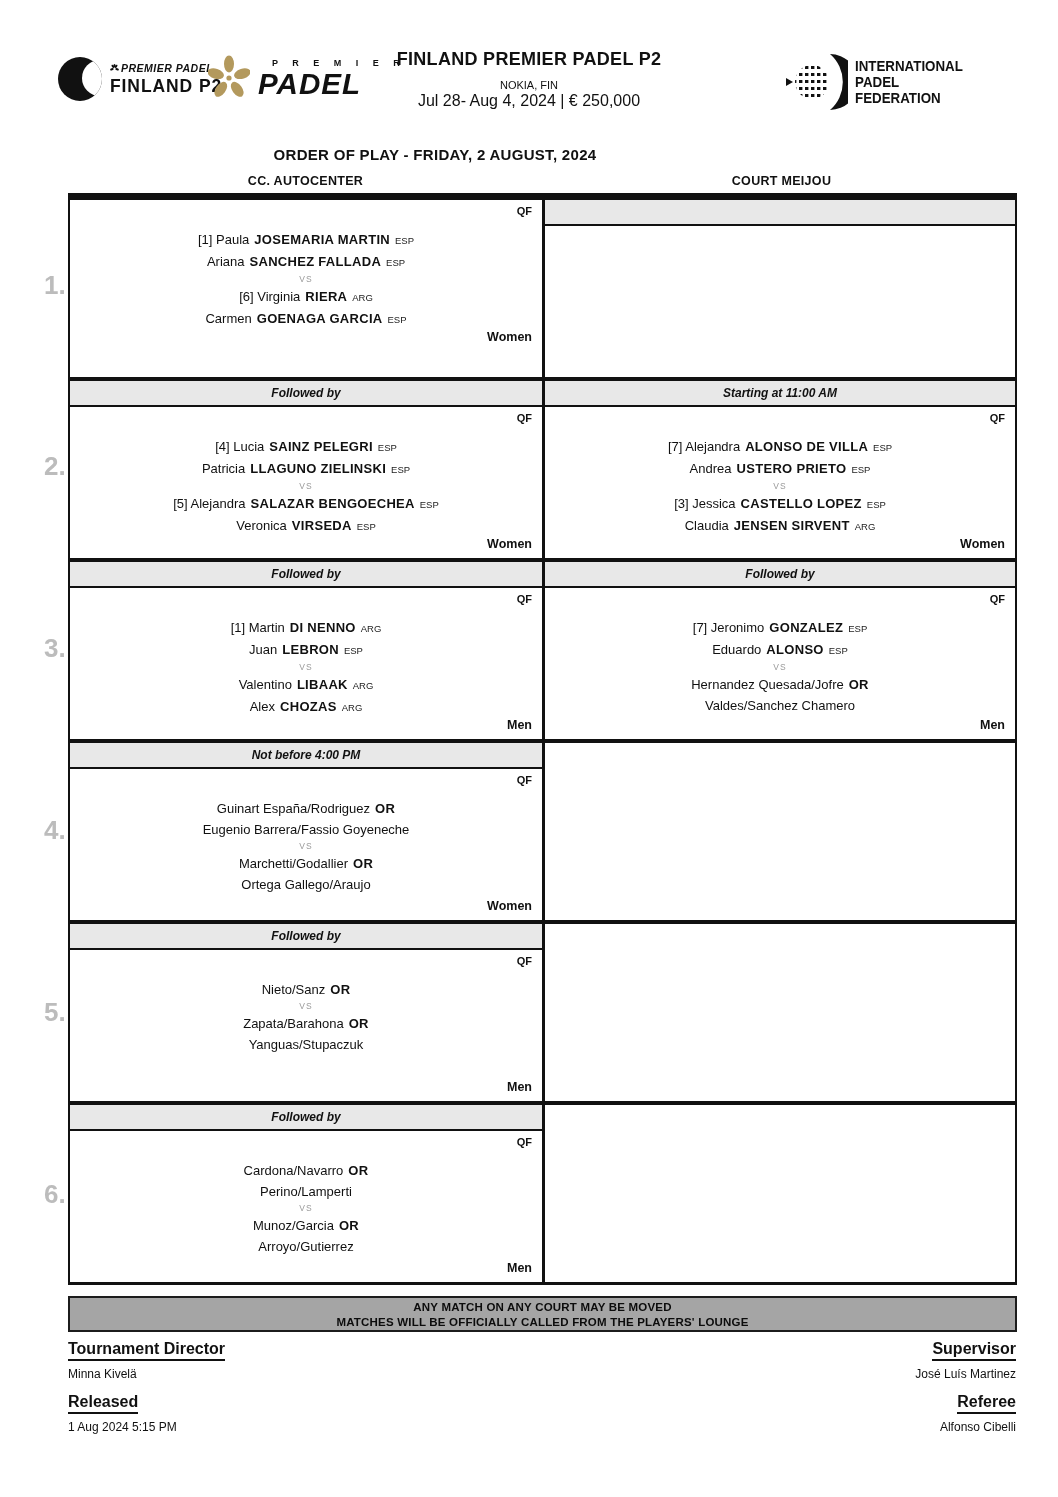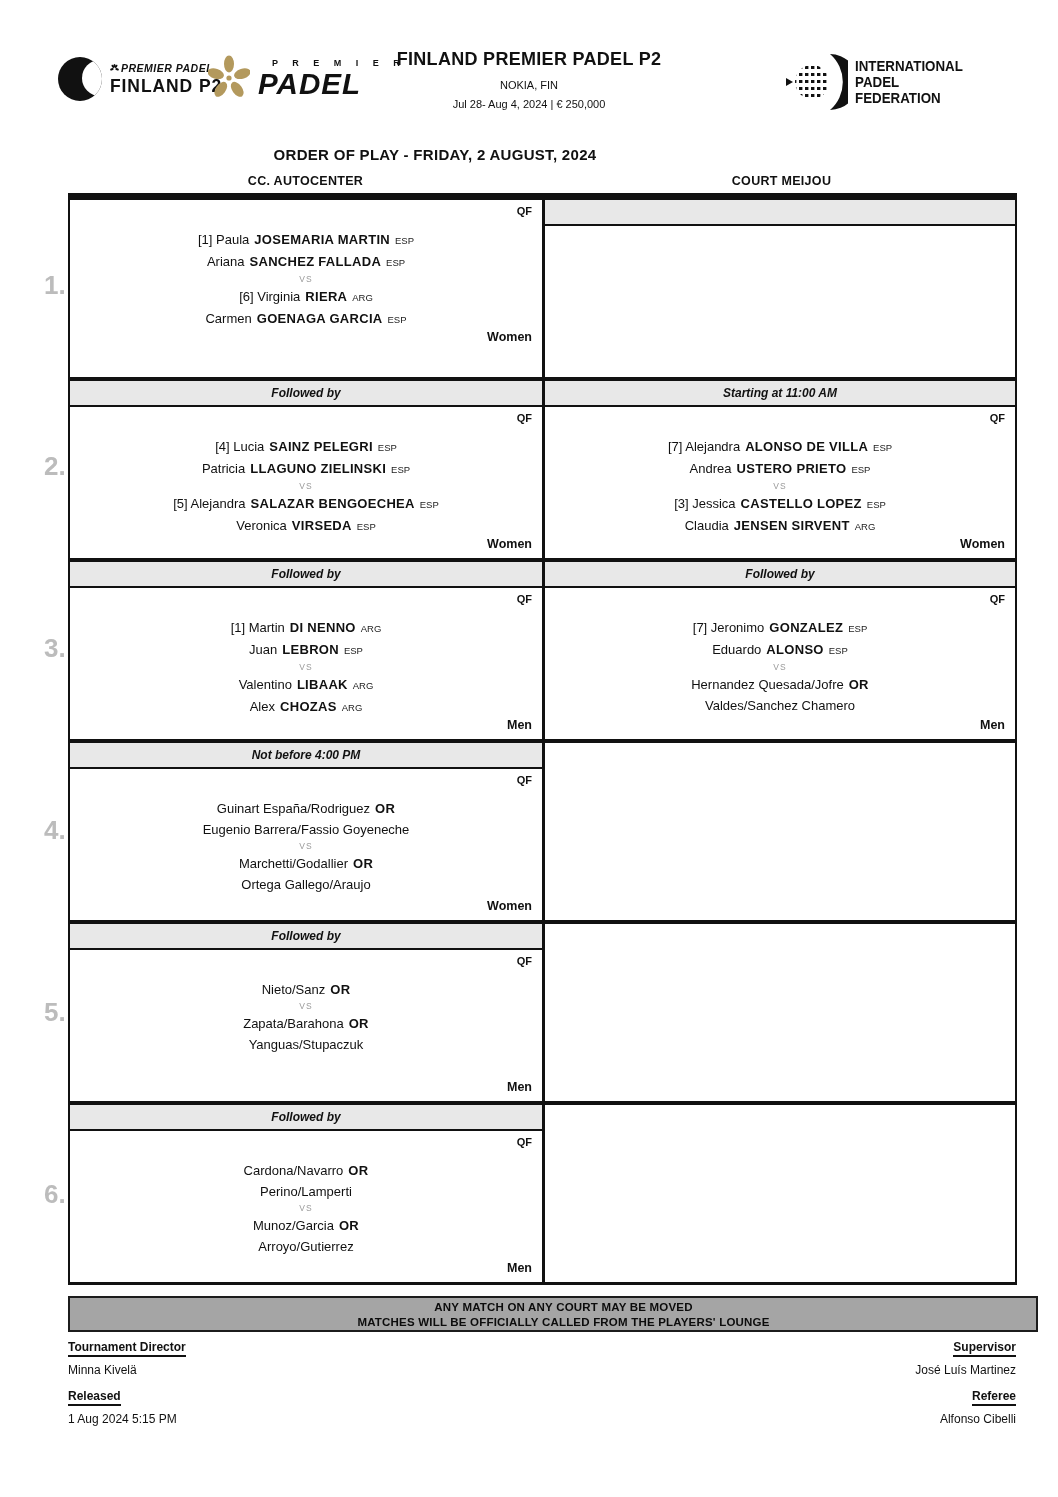--- a/index.html
+++ b/index.html
@@ -16,21 +16,21 @@
   .logo-fin-text{display:flex;flex-direction:column;line-height:1;}
   .logo-fin-top{font-size:10.5px;font-weight:bold;font-style:italic;letter-spacing:.5px;display:flex;align-items:center;gap:2px;}
   .logo-fin-main{font-size:19px;font-weight:bold;letter-spacing:1px;margin-top:3px;transform:scaleX(.92);transform-origin:left;}
   .logo-pp{position:absolute;left:208px;top:55px;display:flex;align-items:center;gap:8px;}
   .pp-text{display:flex;flex-direction:column;}
   .pp-top{font-size:9px;font-weight:bold;letter-spacing:6px;margin-left:14px;}
   .pp-main{font-size:29px;font-weight:900;font-style:italic;letter-spacing:1px;line-height:1;margin-top:2px;transform:scaleX(1.02);transform-origin:left;}
   .title-block{position:absolute;left:0;top:50px;width:1058px;text-align:center;line-height:1;}
   .event-title{font-size:18px;font-weight:bold;letter-spacing:.3px;}
   .event-loc{font-size:11px;margin-top:12px;}
-  .event-dates{font-size:11px;margin-top:8px;}
+  .event-dates{font-size:16px;margin-top:2px;}
   .logo-ipf{position:absolute;left:786px;top:50px;display:flex;align-items:center;gap:7px;}
   .ipf-text{font-size:15.5px;font-weight:bold;line-height:16px;transform:scaleX(.86);transform-origin:left;letter-spacing:0;}
   .order-title{position:absolute;left:0;top:146px;width:870px;text-align:center;font-size:15px;font-weight:bold;letter-spacing:.3px;}
 
   
   .court-label{position:absolute;top:174px;font-size:12.5px;font-weight:bold;text-align:center;letter-spacing:.3px;}
   .court-left{left:68px;width:475px;}
   .court-right{left:546px;width:471px;}
 
   
@@ -54,27 +54,27 @@
   .pline .pname{font-weight:bold;letter-spacing:.3px;}
   .pline .nat{font-size:9.5px;color:#222;}
   .vs{line-height:13px;font-size:8.5px;color:#9a9a9a;text-align:center;letter-spacing:1px;}
 
   
   .rownum{position:absolute;left:44px;width:40px;font-size:26px;font-weight:bold;color:#bcbcbc;text-align:left;}
 
   
   .notice{position:absolute;left:68px;top:1296px;width:945px;height:32px;
     background:#a5a5a5;border:2px solid #1c1c1c;display:flex;flex-direction:column;
-    align-items:center;justify-content:center;gap:1px;padding-left:21px;}
+    align-items:center;justify-content:center;gap:1px;}
   .notice div{font-size:11.5px;font-weight:bold;color:#0c0c0c;line-height:14px;letter-spacing:.2px;}
 
   
   .footer{position:absolute;left:68px;top:1340px;width:948px;}
   .f-row{display:flex;justify-content:space-between;align-items:baseline;}
-  .f-label{font-size:12px;font-weight:bold;border-bottom:2px solid #111;padding-bottom:1px;display:inline-block;}
+  .f-label{font-size:16px;font-weight:bold;border-bottom:2px solid #111;padding-bottom:1px;display:inline-block;}
   .f-val{font-size:12px;margin-top:6px;}
   .mt{margin-top:12px;}
   .ta-r{text-align:right;}
 </style>
 </head>
 <body>
 
 <div class="doc-header">
 
   <div class="logo-fin">

